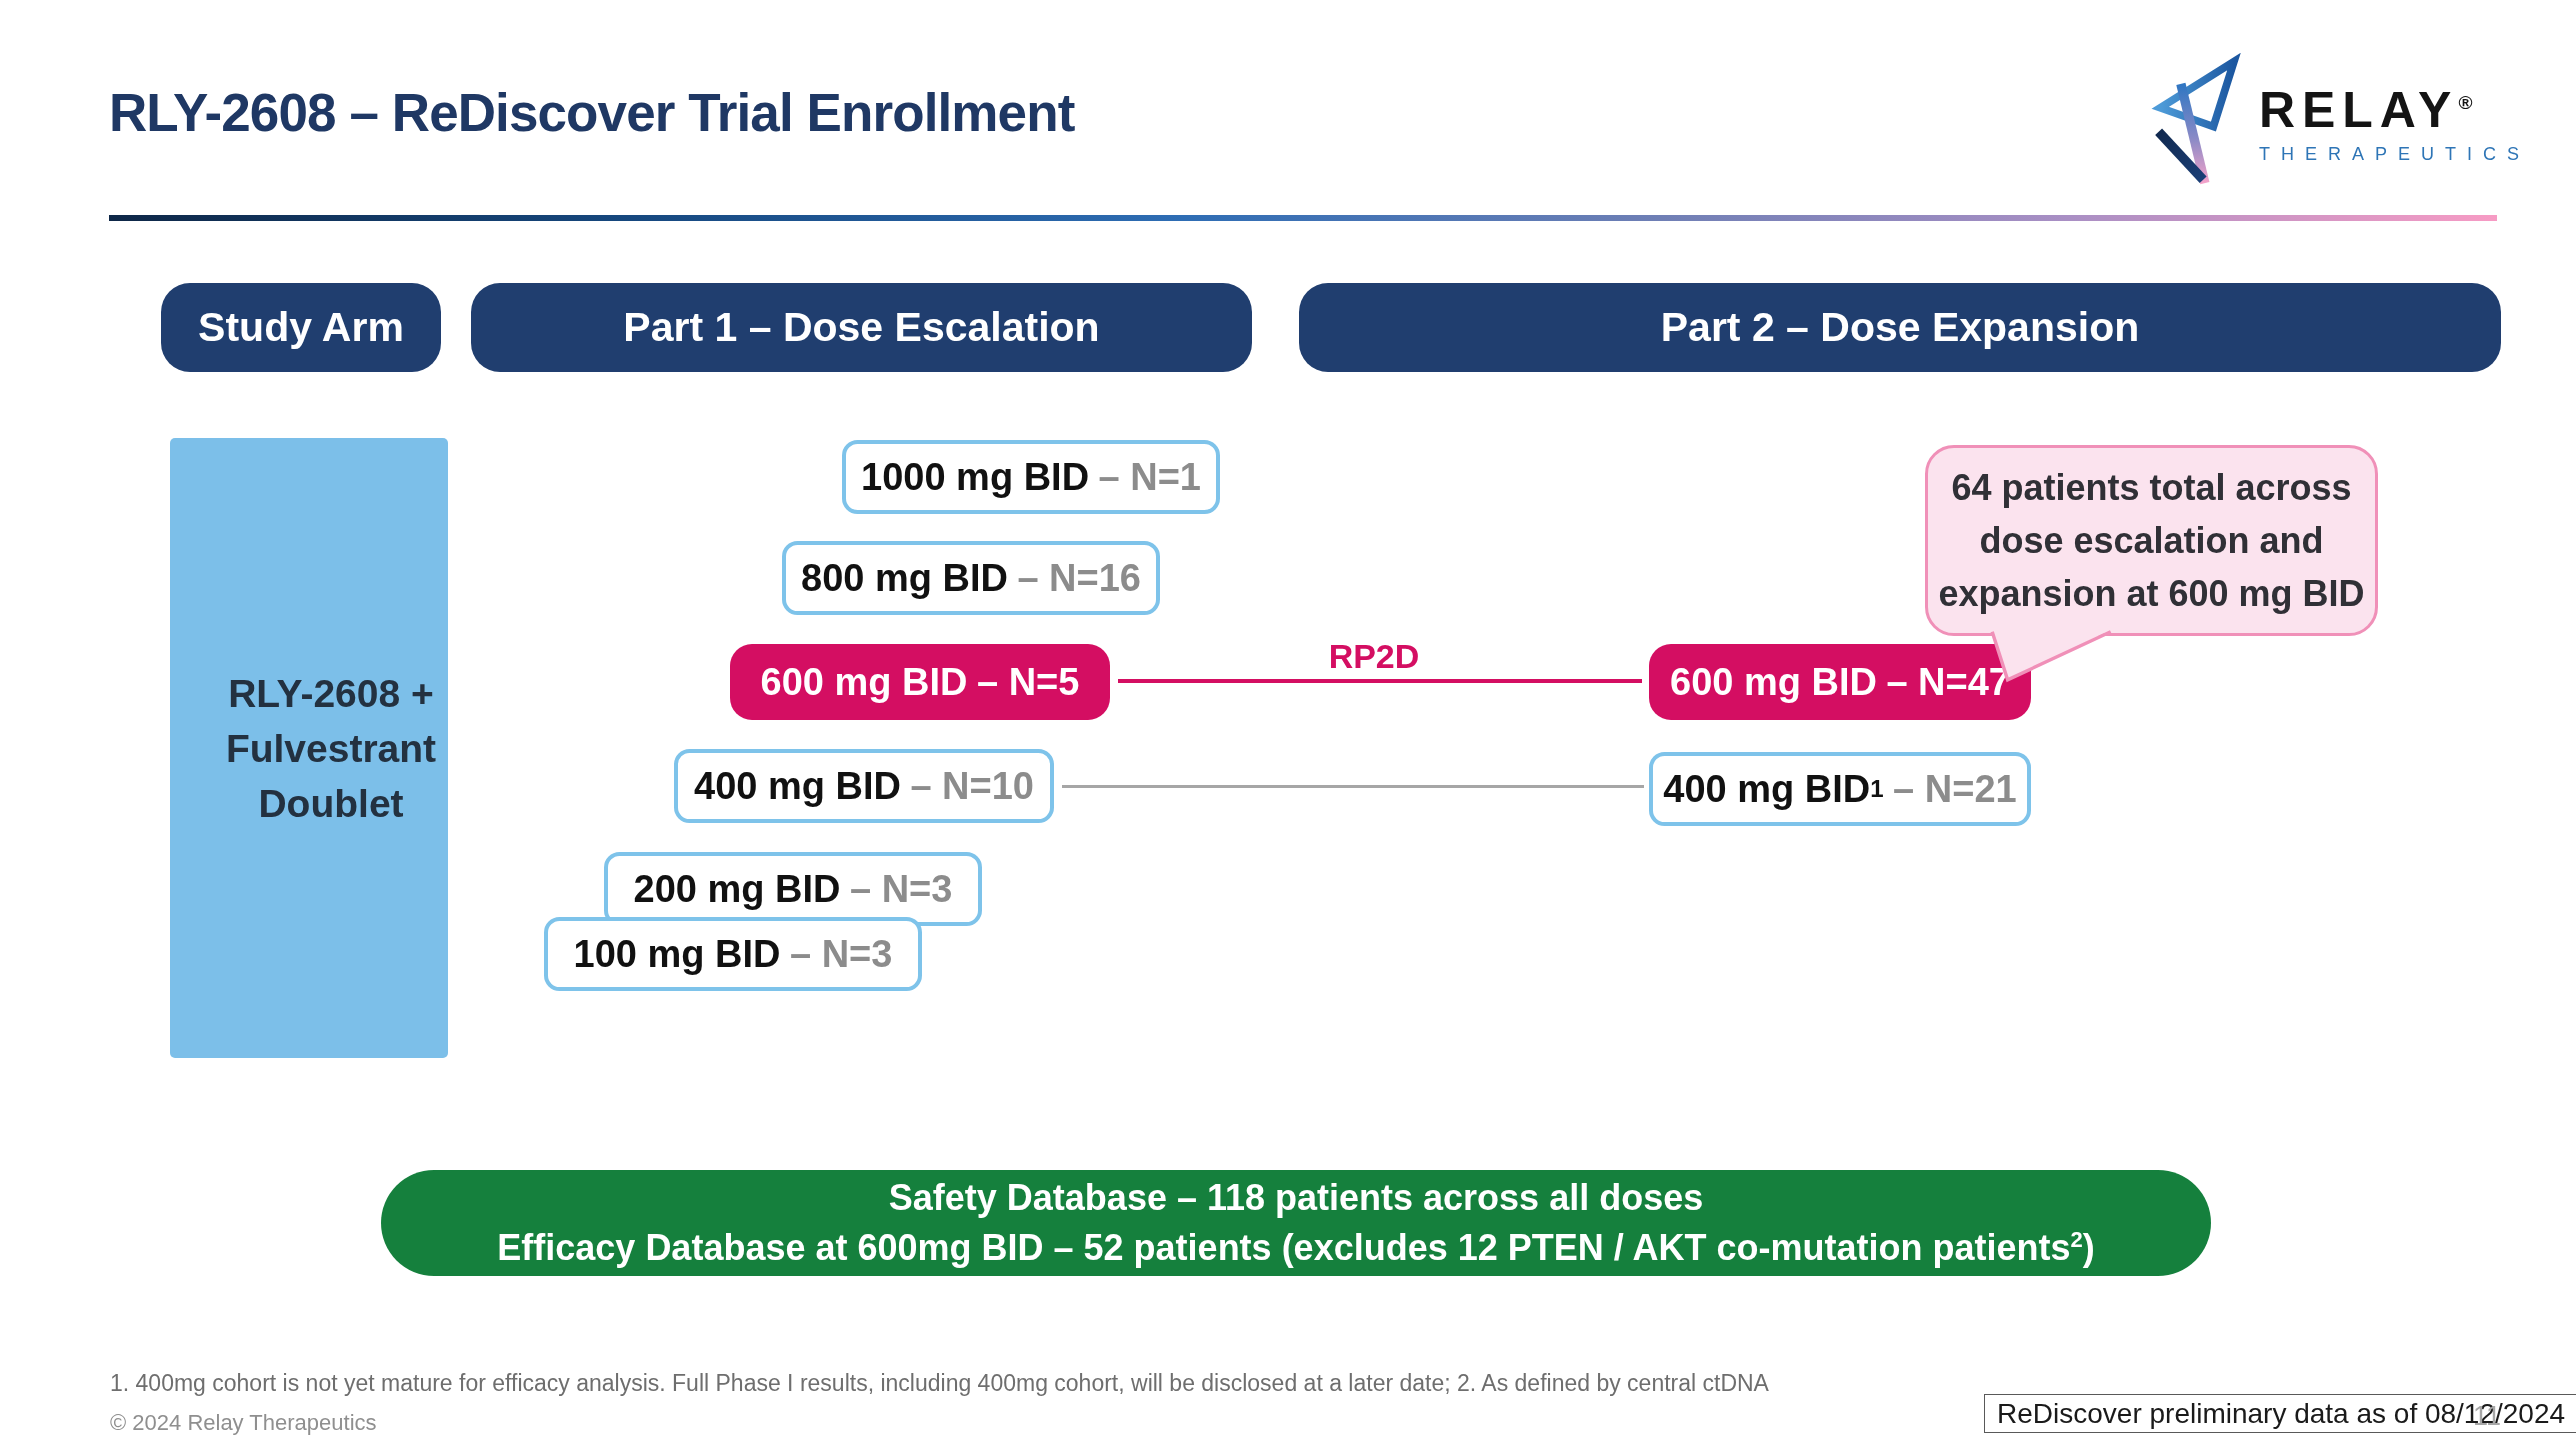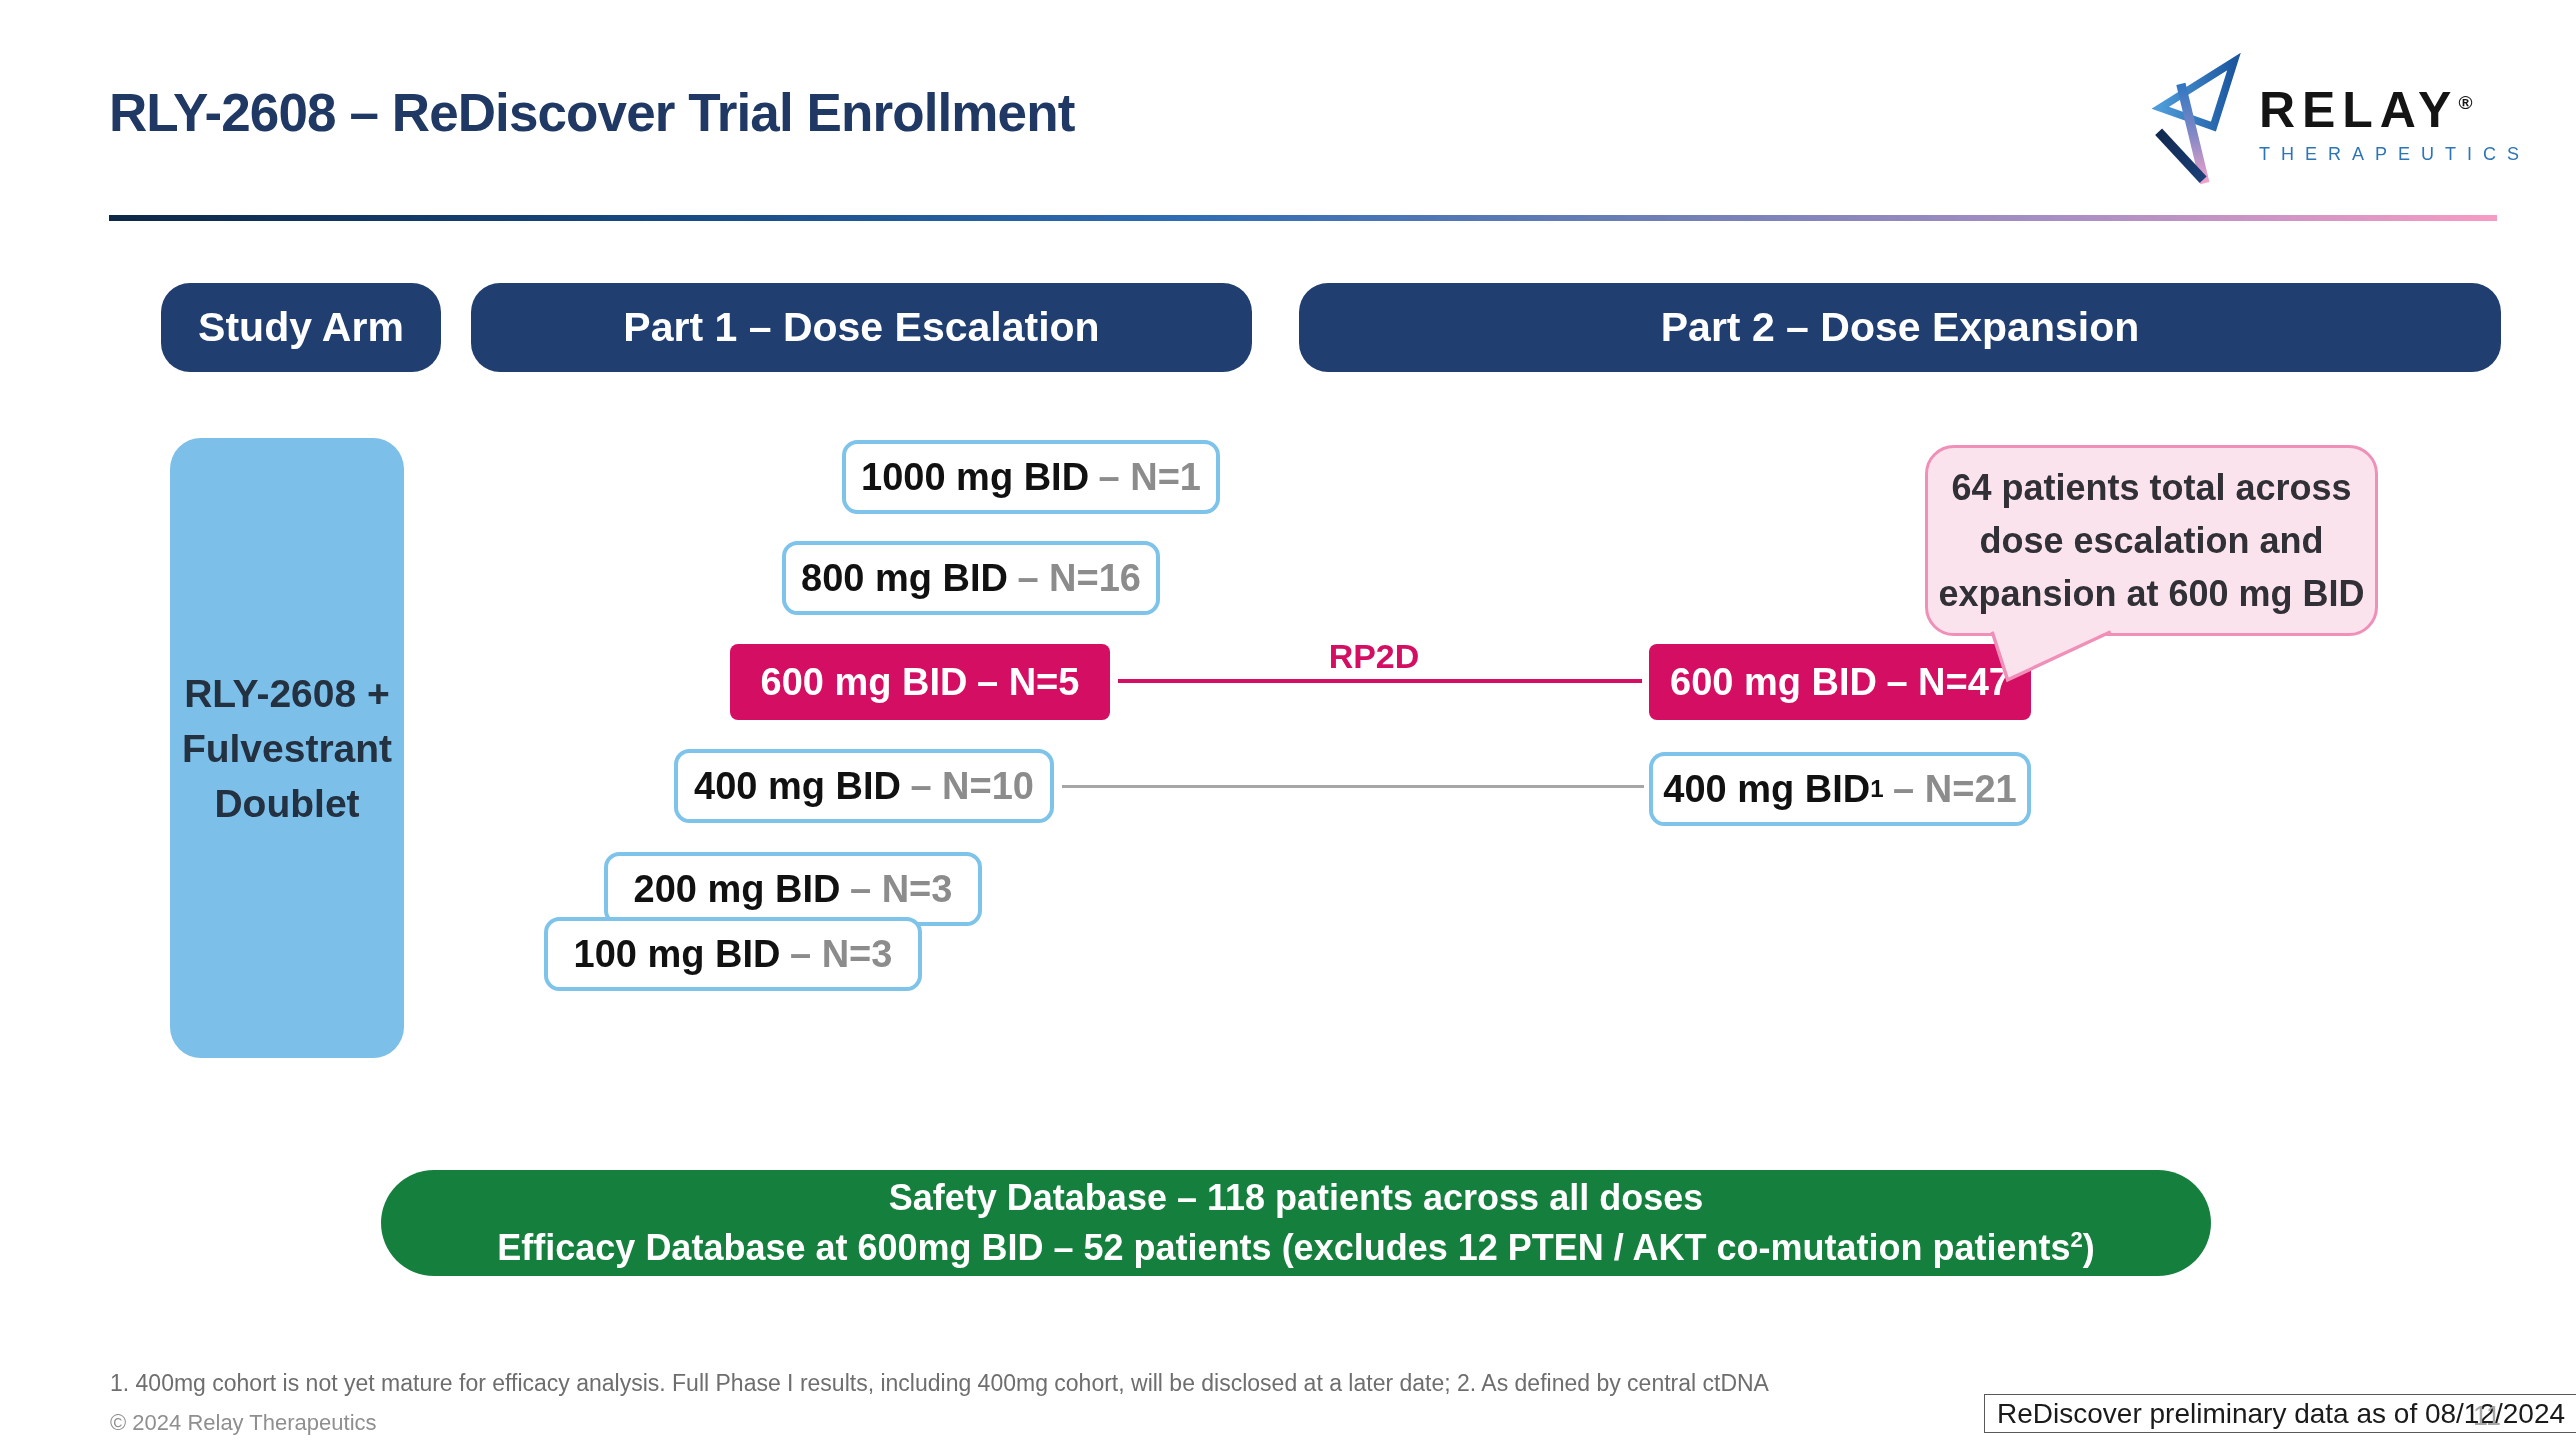--- a/index.html
+++ b/index.html
@@ -20,31 +20,31 @@
   .logo-sub{font-size:18px;color:#2E75B6;letter-spacing:11px;margin-top:10.3px;}
 
   
   .pill{position:absolute;top:283px;height:89px;border-radius:29px;background:#203E6F;
     display:flex;align-items:center;justify-content:center;color:#fff;font-size:41px;font-weight:bold;}
   .pill-study{left:149px;width:280px;margin-left:12px;}
   .pill-part1{left:471px;width:781px;}
   .pill-part2{left:1299px;width:1202px;}
 
   
-  .study-box{position:absolute;left:170px;top:438px;width:234px;height:620px;border-radius:31px;
+  .study-box{position:absolute;left:170px;top:438px;width:234px;height:620px;border-radius:5px;
     background:#7CBFE9;display:flex;flex-direction:column;align-items:center;justify-content:center;
-    color:#233140;font-size:39px;font-weight:bold;line-height:55px;text-align:center;}
+    color:#233140;font-size:39px;font-weight:bold;line-height:55px;text-align:center;padding-left:44px;}
 
   
   .dose-box{position:absolute;height:74px;background:#fff;border:4.3px solid #7EC3EA;border-radius:15.5px;
     box-sizing:border-box;display:flex;align-items:center;justify-content:center;
     font-size:38px;font-weight:bold;color:#111;white-space:nowrap;}
   .dose-box .n{color:#8C8C8C;margin-left:9.4px;}
   .dose-box sup{font-size:24px;line-height:0;}
-  .dose-box.highlight{background:#D40E62;border:none;border-radius:8px;color:#fff;}
+  .dose-box.highlight{background:#D40E62;border:none;border-radius:22px;color:#fff;}
   .dose-box.highlight .n{color:#fff;}
   .p1-0{left:842px;top:440px;width:378px;}
   .p1-1{left:782px;top:541px;width:378px;}
   .p1-2{left:730px;top:644px;width:380px;height:76px;}
   .p1-3{left:674px;top:749px;width:380px;}
   .p1-4{left:604px;top:852px;width:378px;}
   .p1-5{left:544px;top:917px;width:378px;}
   .p2-0{left:1649px;top:644px;width:382px;height:76px;}
   .p2-1{left:1649px;top:752px;width:382px;}
 

